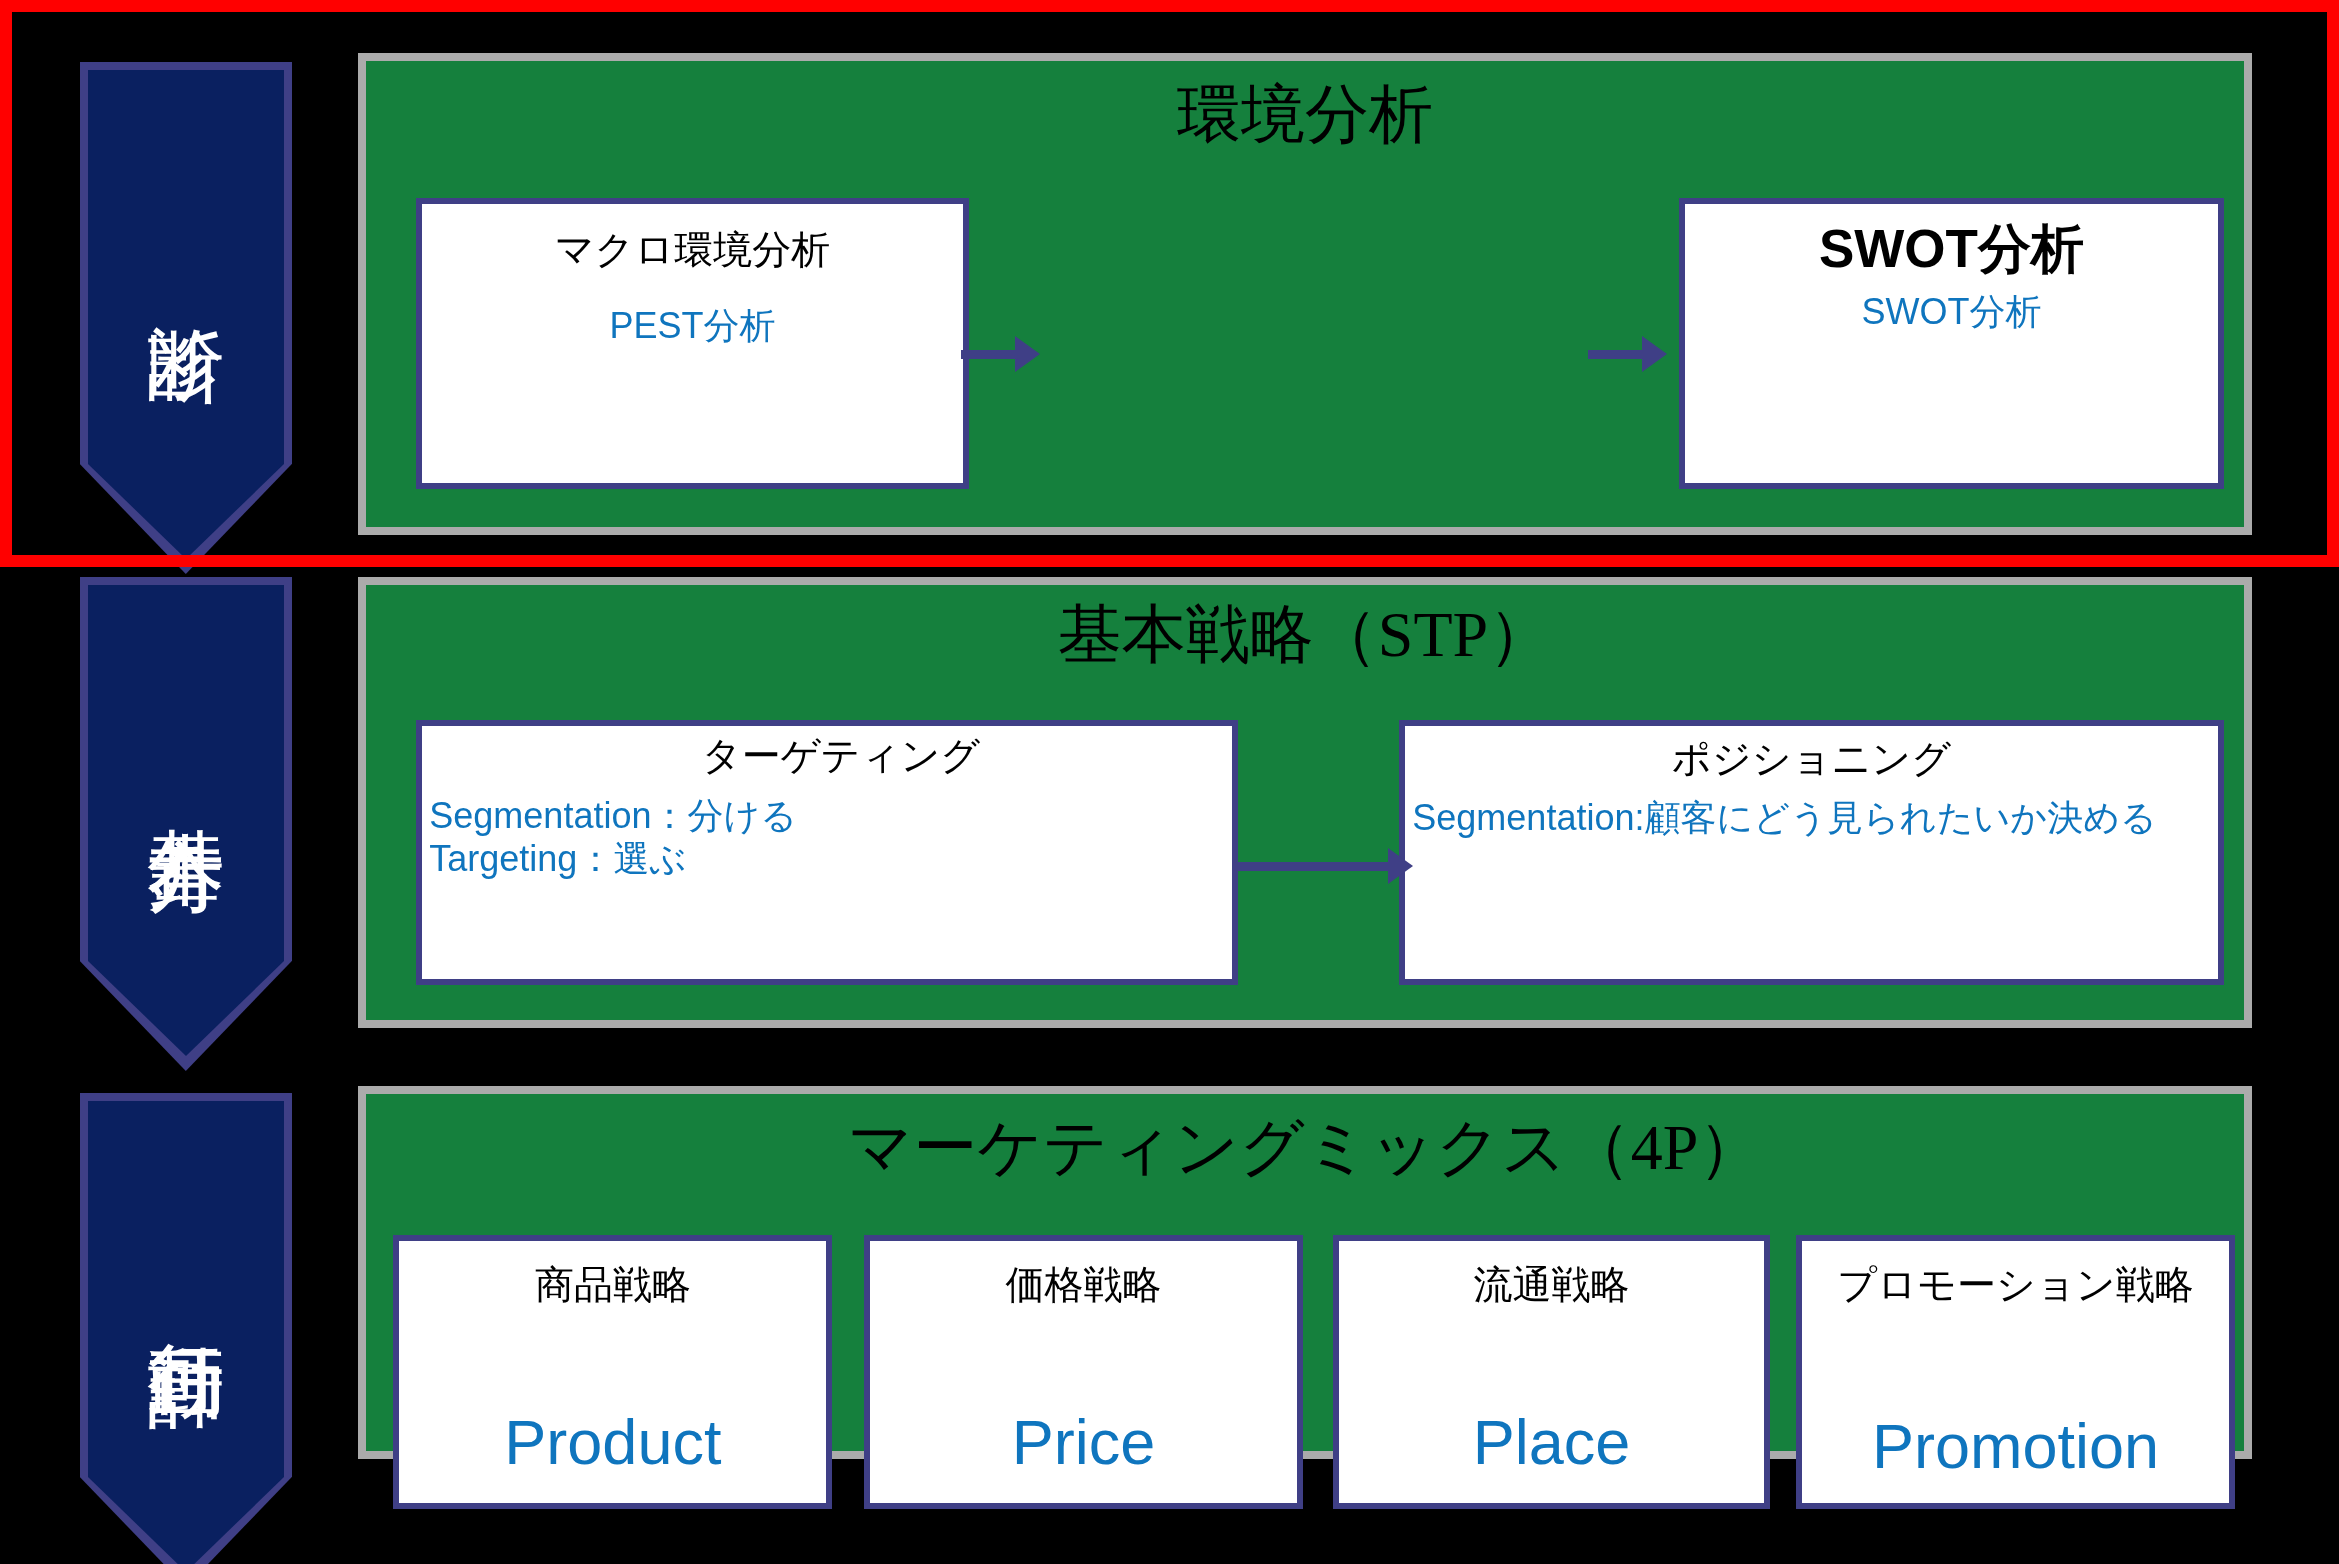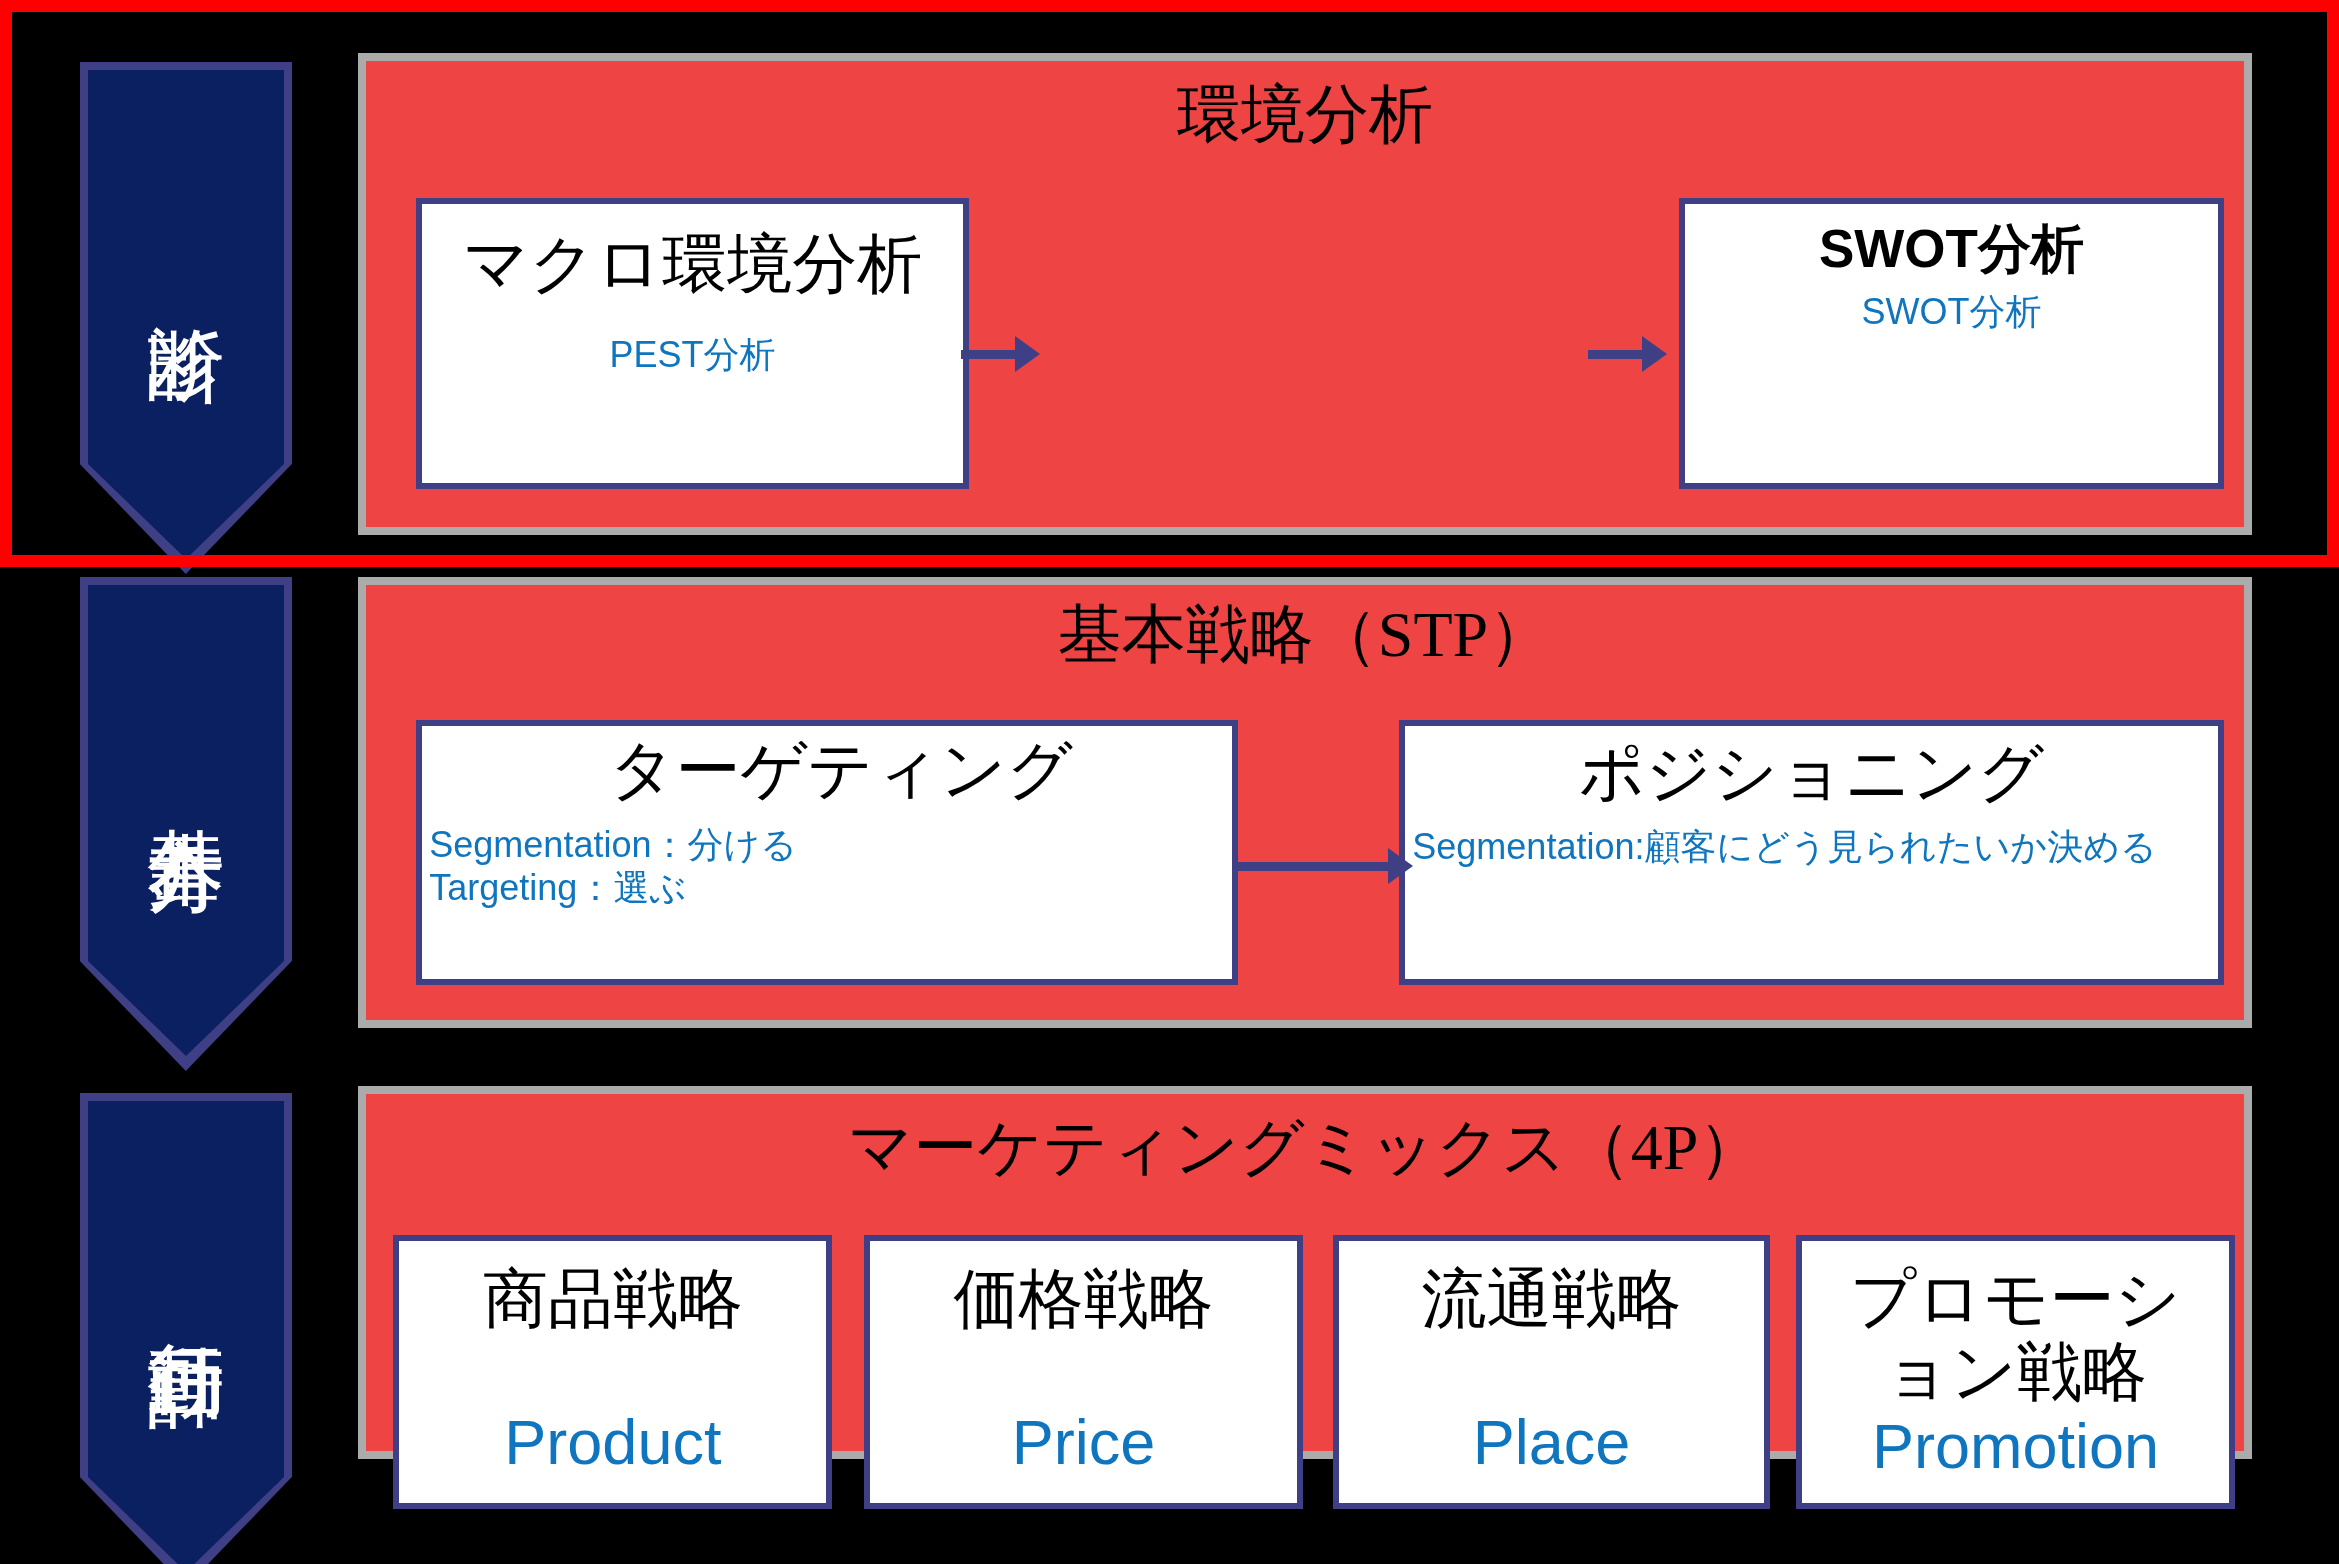--- a/index.html
+++ b/index.html
@@ -83,21 +83,21 @@
   #stage-arrow-2 .tip { top: 376px; }
   #stage-arrow-3 { top: 1093px; height: 384px; }
   #stage-arrow-3 .tip { top: 376px; }
 
   
   .panel {
     position: absolute;
     left: 358px;
     width: 1894px;
     box-sizing: border-box;
-    background: #ef4444;
+    background: #15803d;
     border: 8.2px solid #ababab;
     z-index: 5;
   }
   #panel-env { top: 53px;   height: 482px; }
   #panel-stp { top: 577px;  height: 451px; }
   #panel-mix { top: 1086px; height: 373px; }
 
   .panel-title {
     width: 100%;
     text-align: center;
@@ -116,21 +116,21 @@
     position: absolute;
     box-sizing: border-box;
     background: #ffffff;
     border: 6.4px solid #3f3f86;
     display: flex;
     flex-direction: column;
   }
   .card-title {
     color: #000000;
     text-align: center;
-    font-size: 65px;
+    font-size: 39px;
     line-height: 1.12;
     font-family: Liberation Serif, serif;
     white-space: nowrap;
   }
   .card-sub {
     color: #0f75be;
     text-align: center;
     font-size: 36px;
     line-height: 1.14;
     font-family: "Liberation Sans", "DejaVu Sans", sans-serif;

